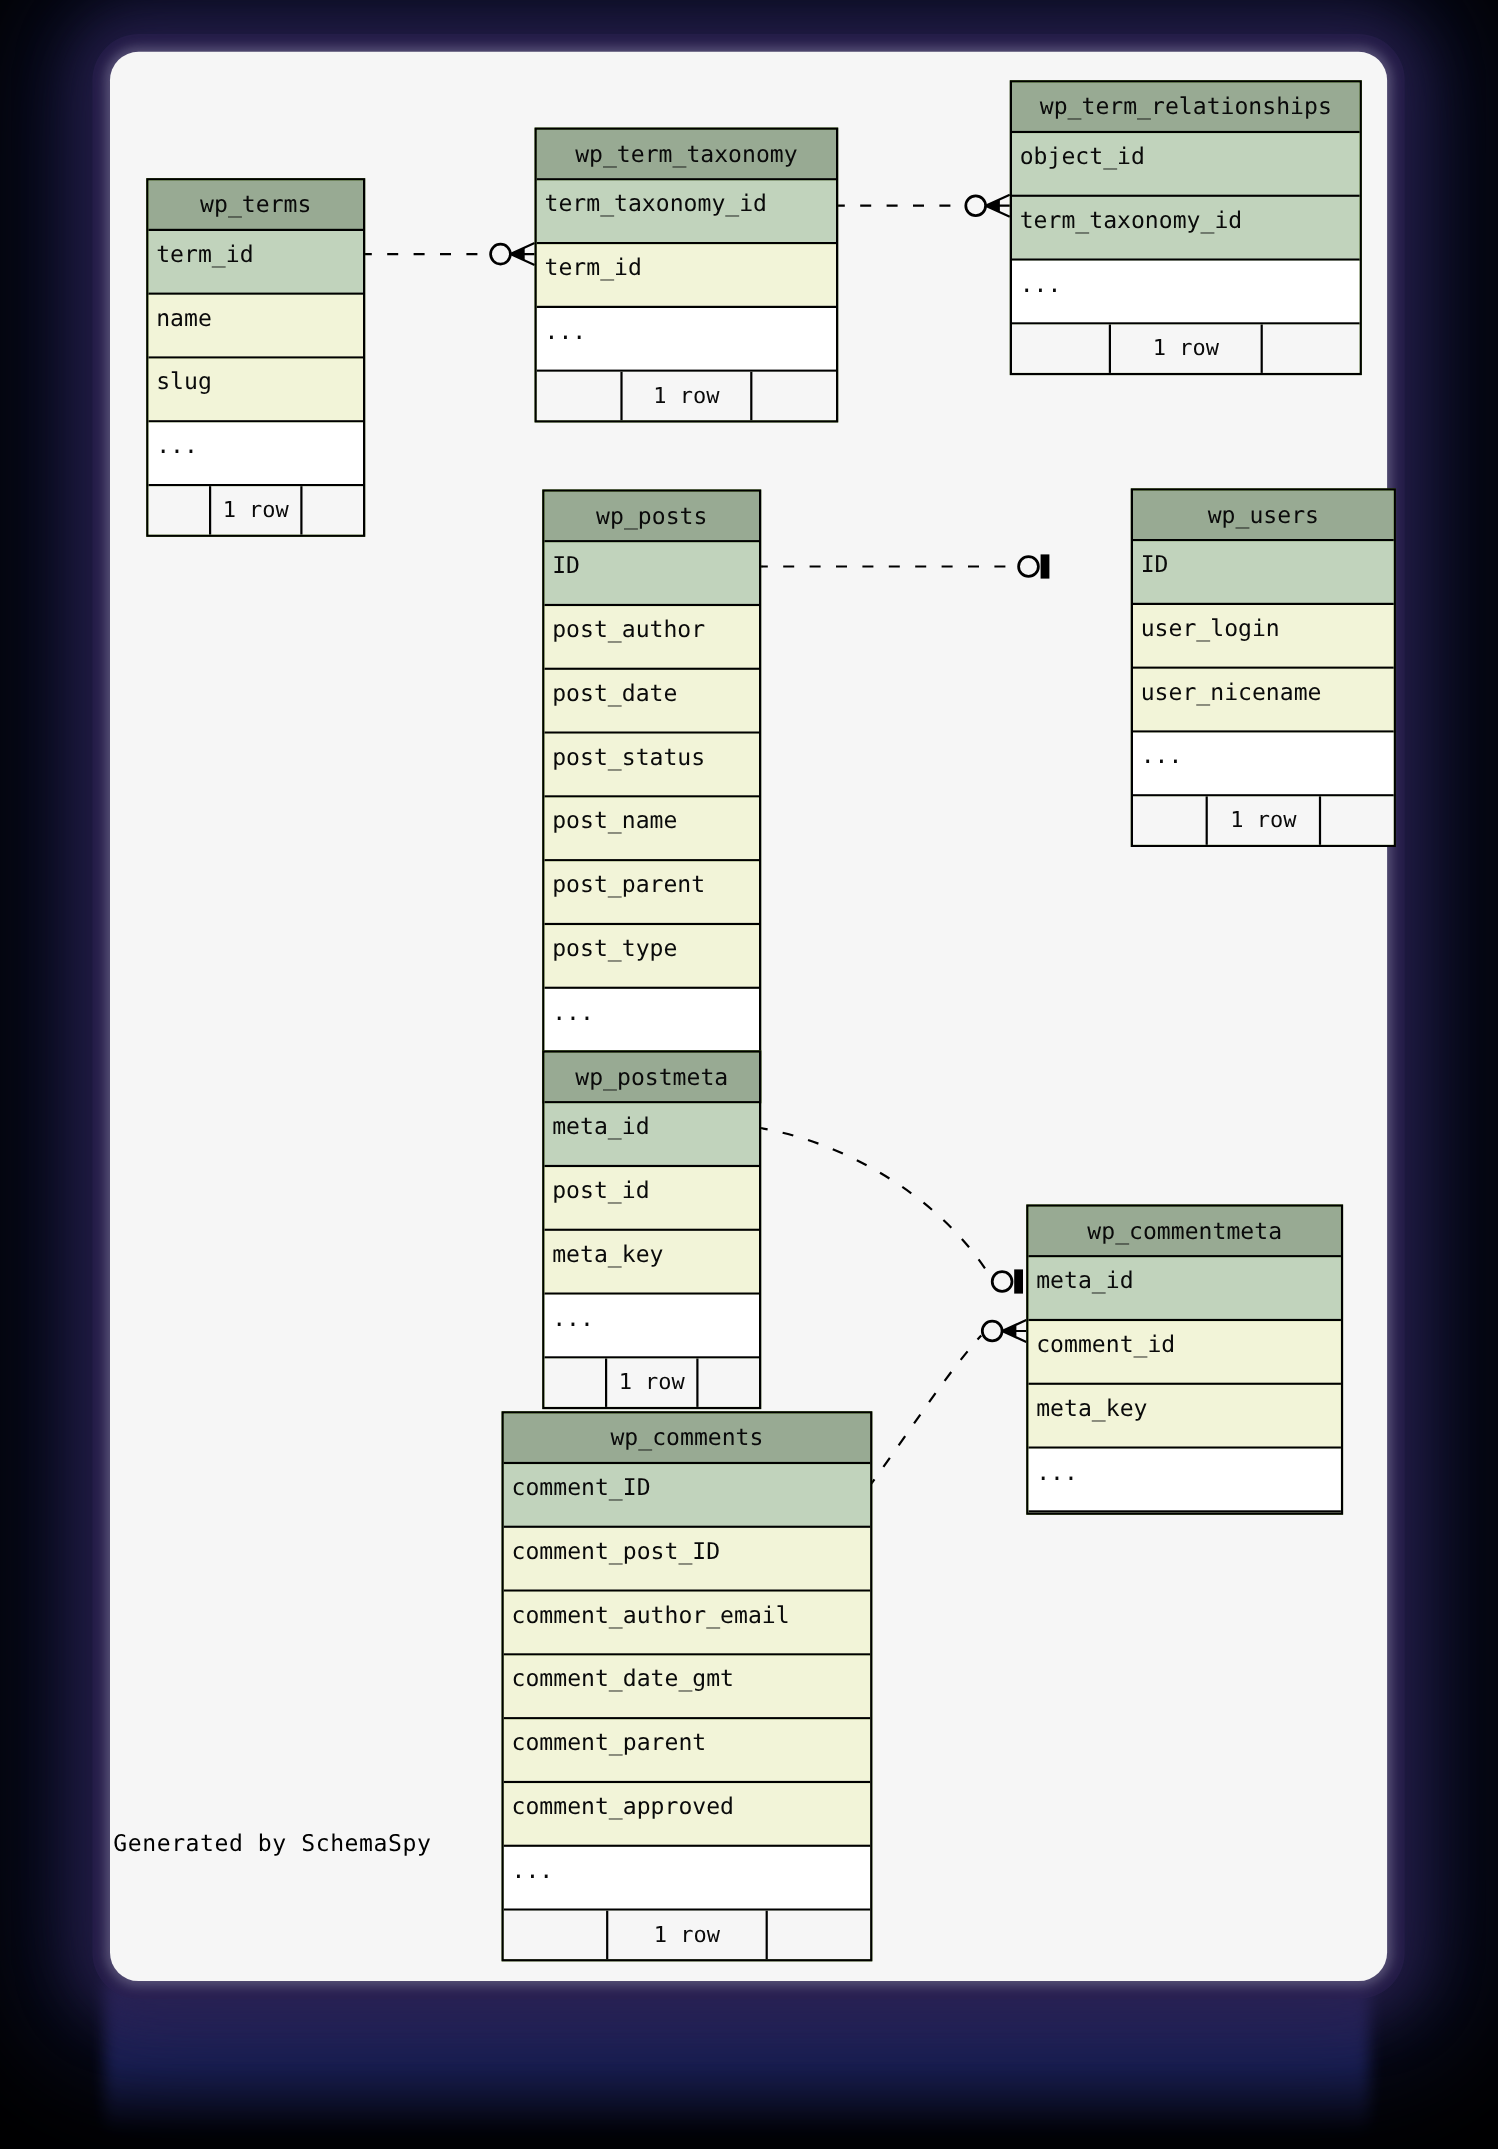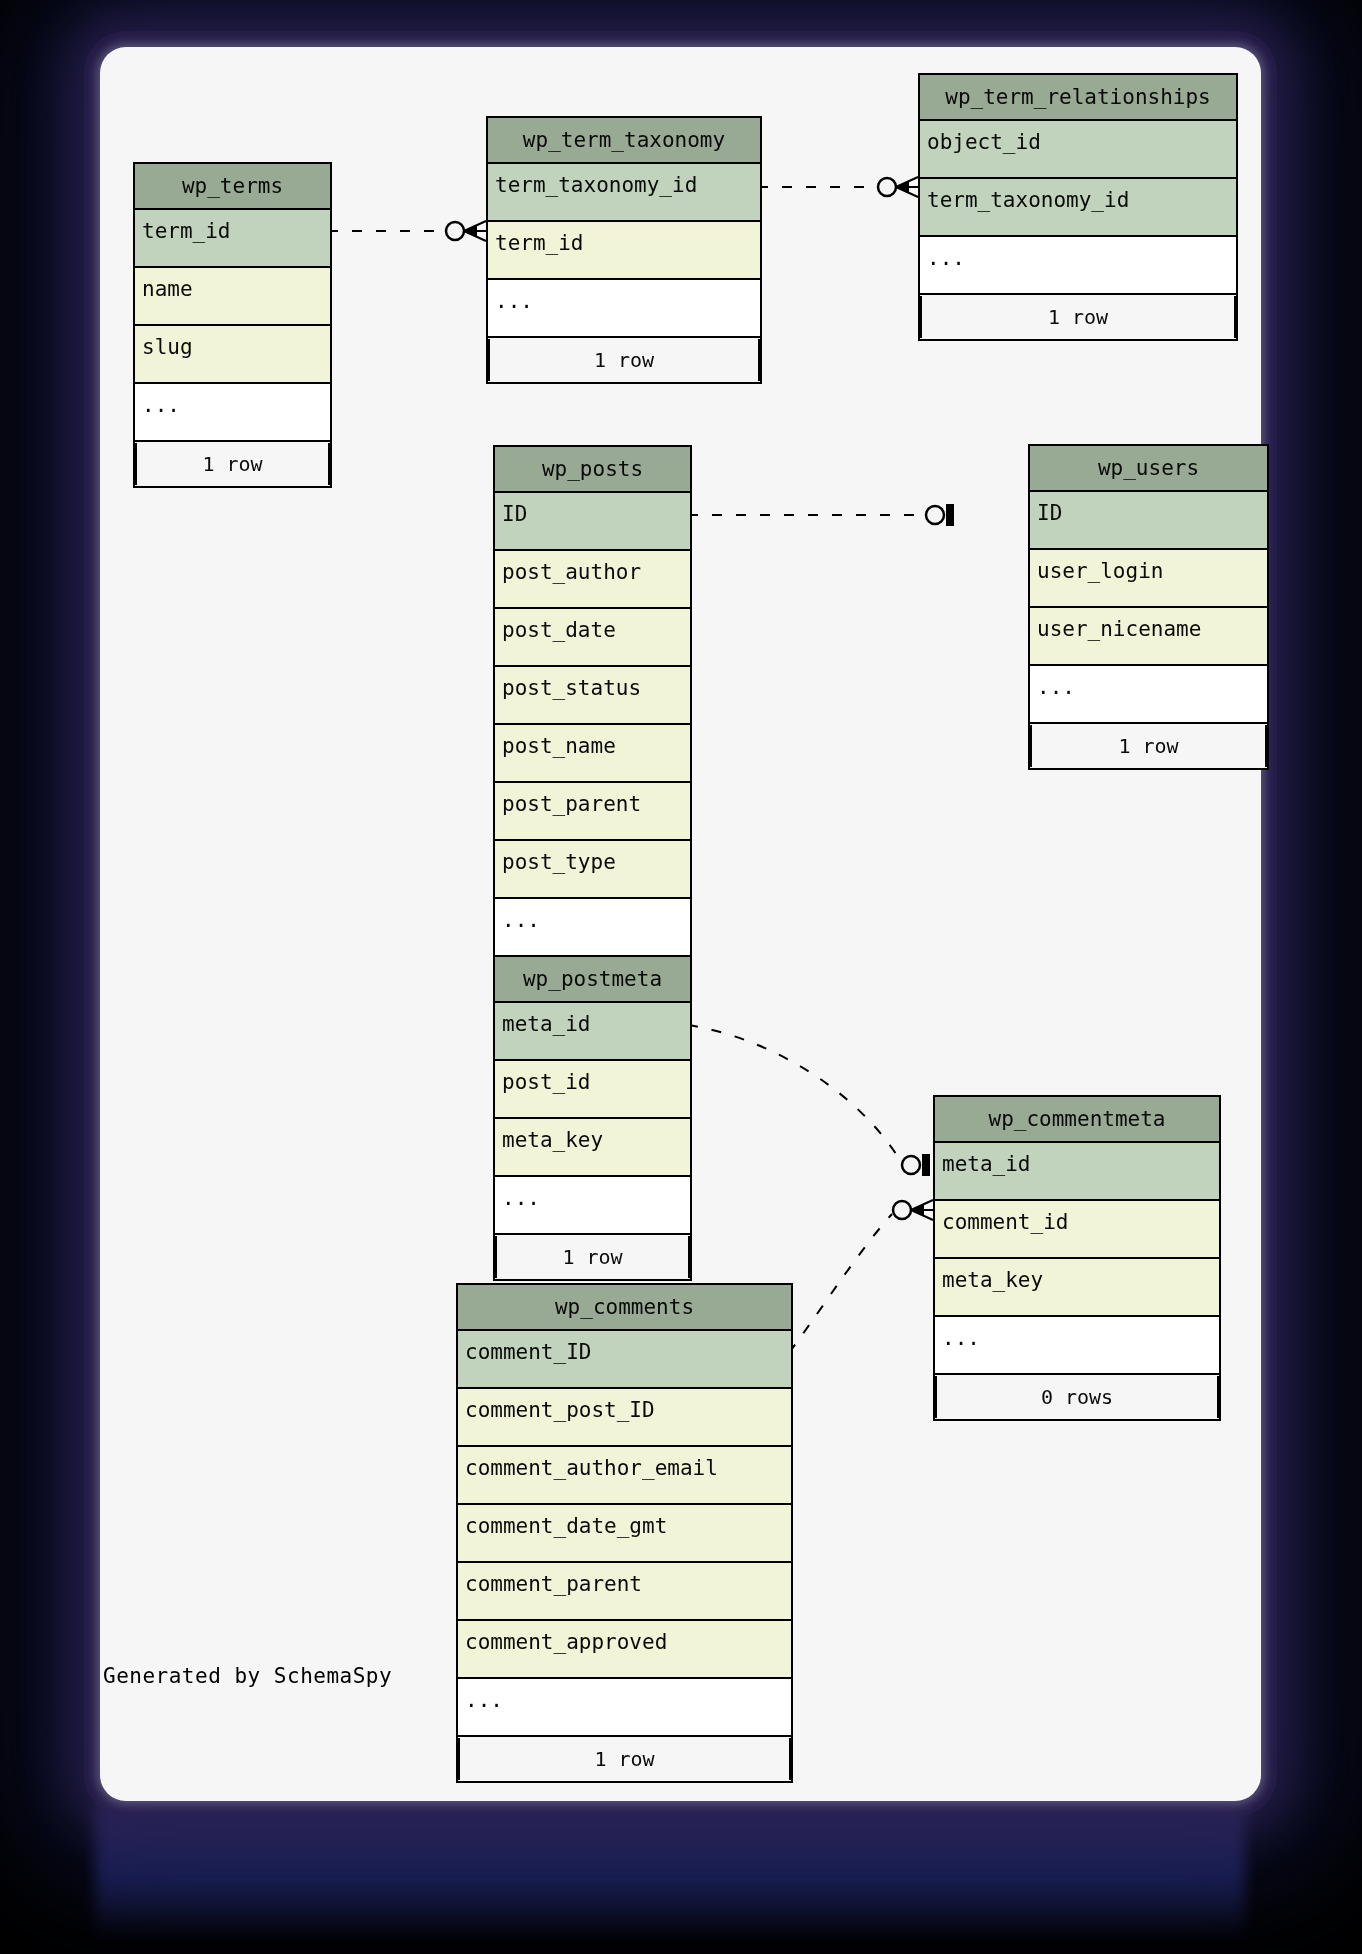--- a/index.html
+++ b/index.html
@@ -23,21 +23,21 @@
   .table{position:absolute;z-index:3;border:2px solid var(--line,#000);
          background:#4d7c0f;color:var(--text,#0a0a0a);font-size:21px;cursor:pointer;}
   .thead{height:44px;line-height:44px;background:var(--header,#98aa93);
          border-bottom:2px solid var(--line,#000);text-align:center;
          white-space:nowrap;overflow:hidden;}
   .trow{height:58px;line-height:43px;border-bottom:2px solid var(--line,#000);
         padding-left:7px;box-sizing:border-box;white-space:nowrap;overflow:hidden;}
   .trow.key{background:var(--key,#c1d3bc);}
   .trow.col{background:var(--col,#f2f4d8);}
   .trow.more{background:var(--more,#fff);}
-  .tfoot{height:44px;display:flex;background:var(--footer,#f6f6f6);flex-direction:column;}
+  .tfoot{height:44px;display:flex;background:var(--footer,#f6f6f6);}
   .fcell{flex:1 1 28%;}
   .fcell.mid{flex:0 0 auto;min-width:44%;border-left:2px solid var(--line,#000);
         border-right:2px solid var(--line,#000);text-align:center;line-height:42px;
         font-size:20px;padding:0 8px;box-sizing:border-box;}
   .credit{position:absolute;left:103px;top:1664px;z-index:3;color:#000;
         font-size:21px;letter-spacing:.5px;}
 </style>
 </head>
 <body style="background: rgb(0, 0, 0);">
 
@@ -149,25 +149,20 @@
         <span class="fcell mid">1 row</span>
         <span class="fcell"></span>
       </div>
     </div>
   <div class="table" style="left: 933px; top: 1095px; width: 284px;">
       <div class="thead">wp_commentmeta</div>
       <div class="trow key">meta_id</div>
       <div class="trow col">comment_id</div>
       <div class="trow col">meta_key</div>
       <div class="trow more">...</div>
-      <div class="tfoot">
-        <span class="fcell"></span>
-        <span class="fcell mid">0 rows</span>
-        <span class="fcell"></span>
-      </div>
     </div>
   <div class="table" style="left: 456px; top: 1283px; width: 333px;">
       <div class="thead">wp_comments</div>
       <div class="trow key">comment_ID</div>
       <div class="trow col">comment_post_ID</div>
       <div class="trow col">comment_author_email</div>
       <div class="trow col">comment_date_gmt</div>
       <div class="trow col">comment_parent</div>
       <div class="trow col">comment_approved</div>
       <div class="trow more">...</div>

